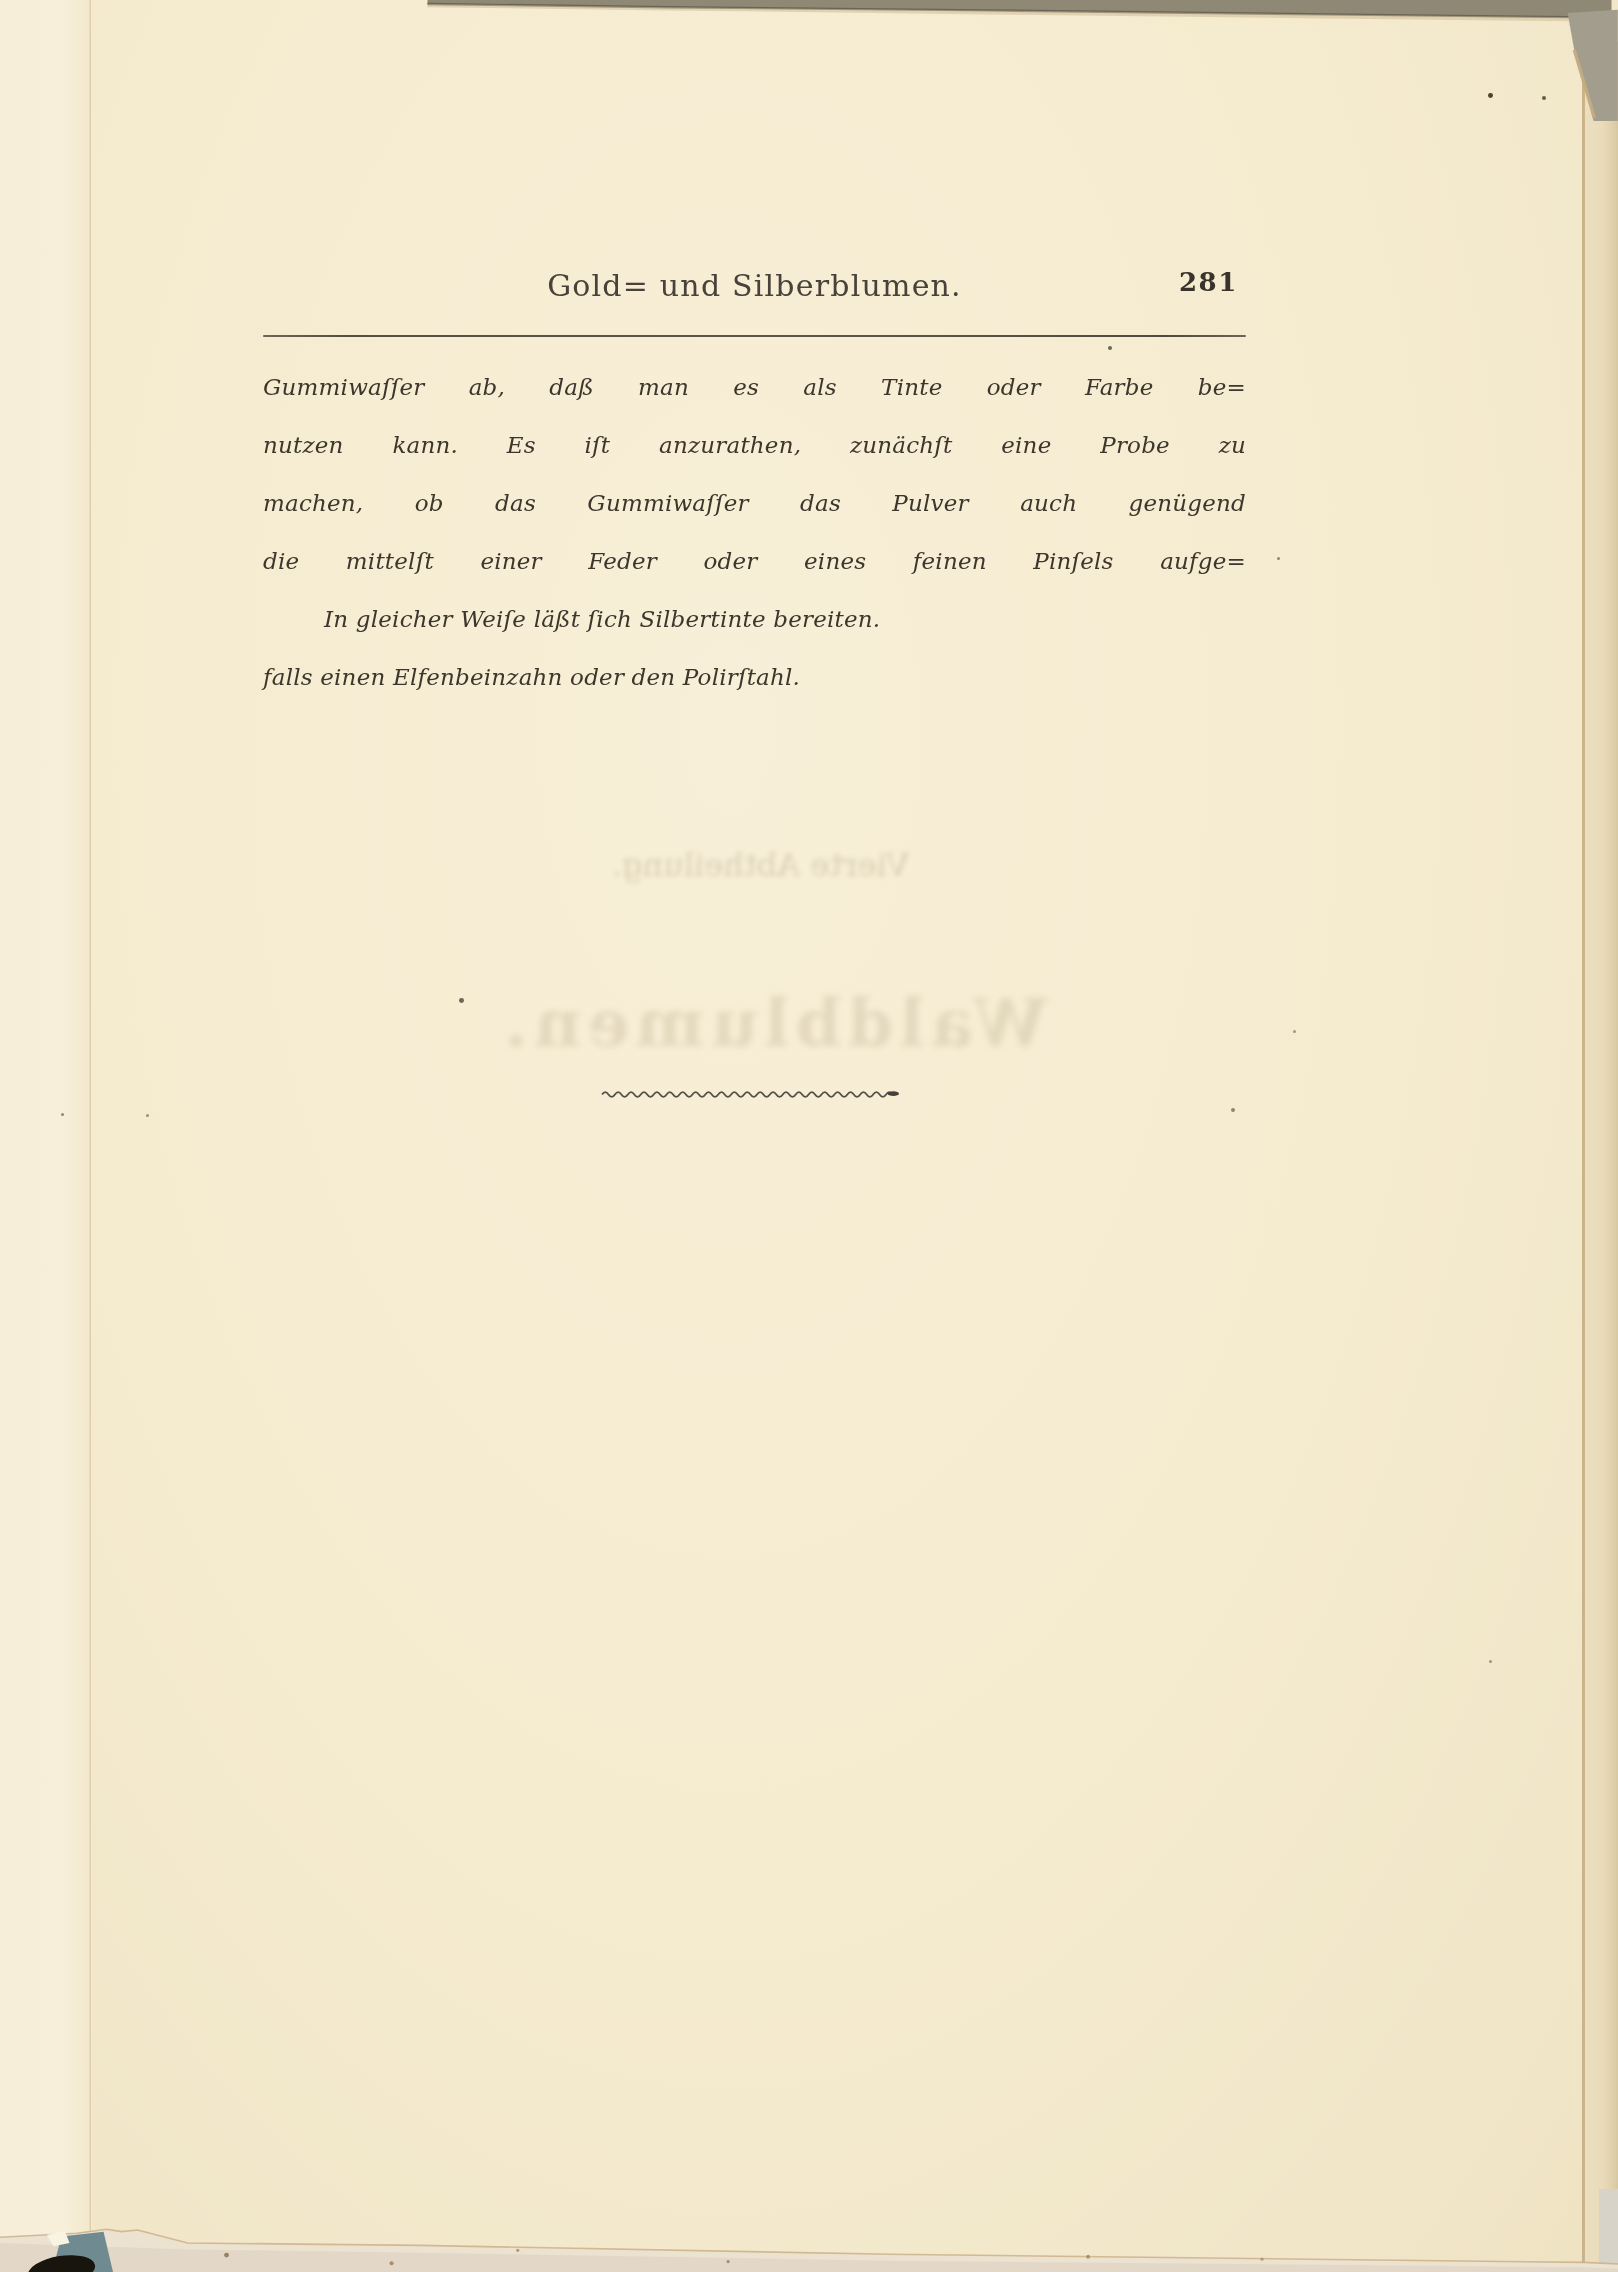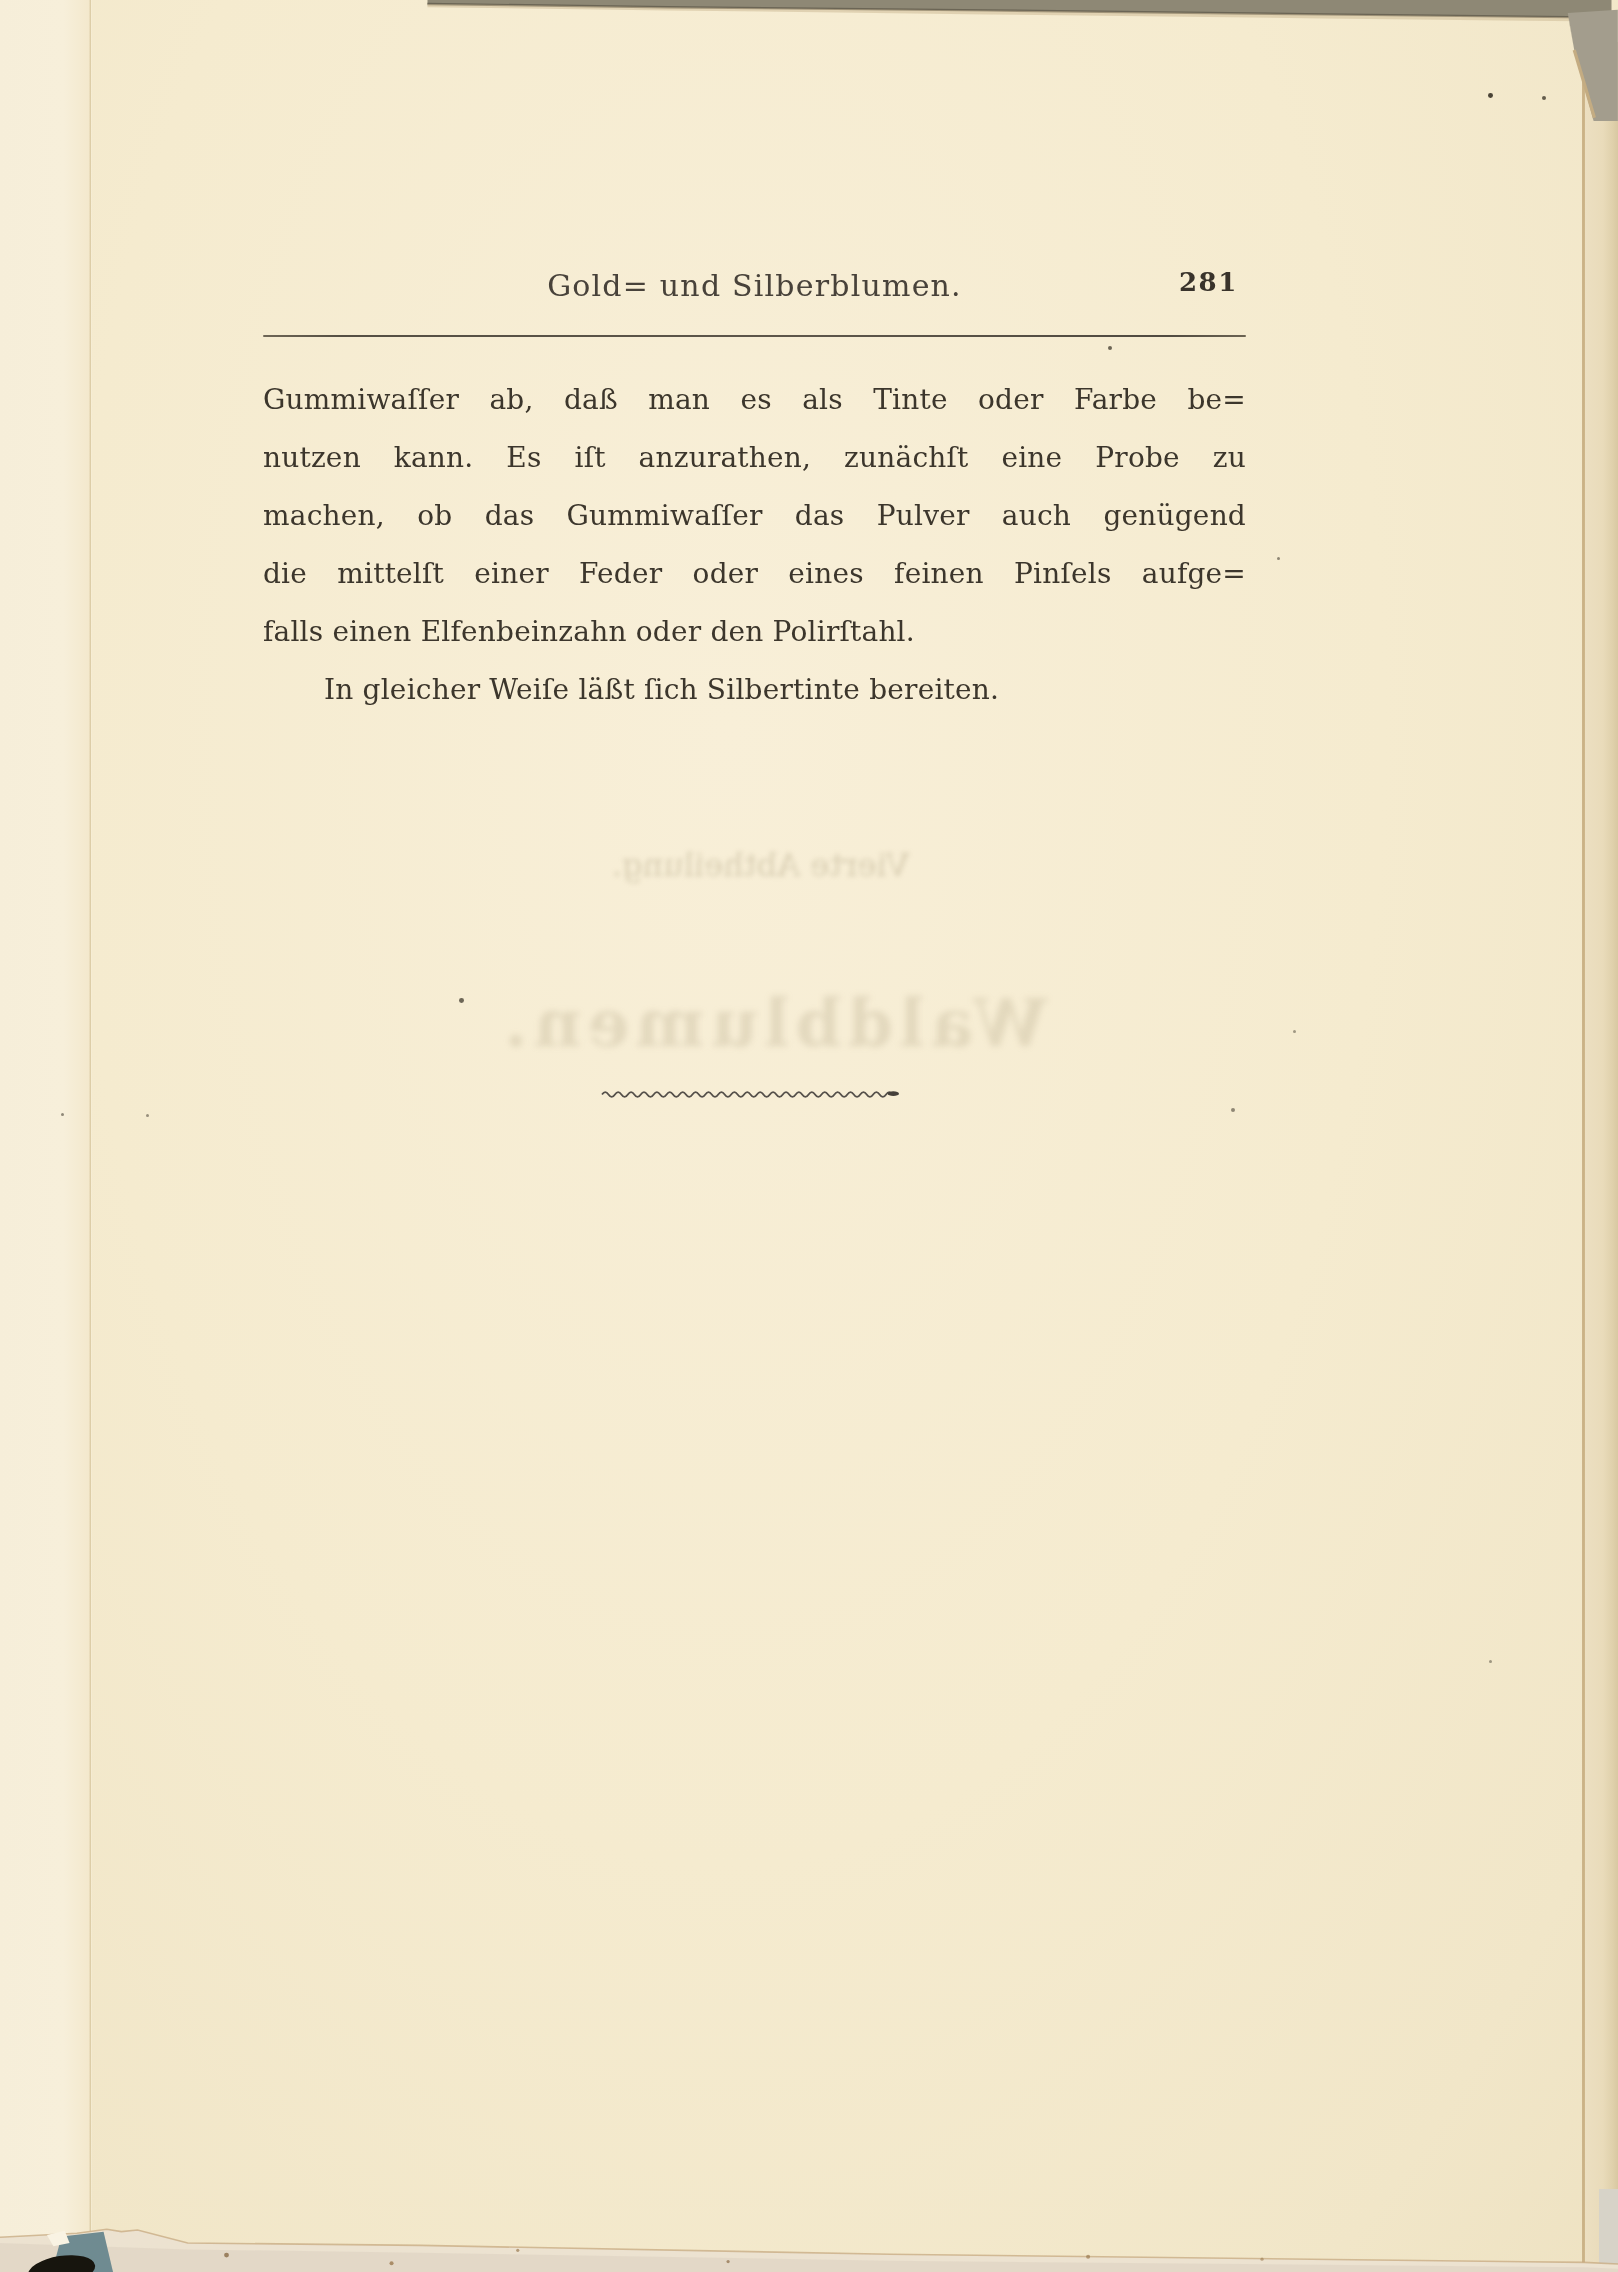--- a/index.html
+++ b/index.html
@@ -18,21 +18,21 @@
   .edge-right-bottom{position:absolute;left:1599px;top:2189px;width:19.4px;height:83px;background:#d7d3c8;}
   
   .header-title{position:absolute;left:263px;top:268px;width:983px;text-align:center;
     font-size:30px;color:#48423a;letter-spacing:1.2px;}
   .page-number{position:absolute;left:1165px;top:267px;width:73px;text-align:right;
     font-size:26px;font-weight:bold;color:#39332b;letter-spacing:1.6px;}
   .rule{position:absolute;left:263px;top:335px;width:983px;height:2.4px;
     background:linear-gradient(to right,#6e6656 0,#554f43 8%,#5d564a 55%,#504a40 92%,#6b6352 100%);
     border-radius:1.6px;}
   
-  .body-text{position:absolute;left:263px;top:371px;width:983px;font-size:28px;color:#3c362c;}
+  .body-text{position:absolute;left:263px;top:358px;width:983px;font-size:23px;color:#3c362c;font-style:italic;}
   .line{height:58px;line-height:58px;text-align:justify;text-align-last:justify;
     white-space:normal;letter-spacing:0.2px;}
   .line.left{text-align:left;text-align-last:left;}
   .line.indent{text-indent:61px;}
   
   .ghost-section{position:absolute;left:534px;top:846px;width:453px;text-align:center;
     font-size:32px;color:rgba(150,137,101,0.30);transform:scaleX(-1);filter:blur(2.4px);}
   .ghost-title{position:absolute;left:469px;top:985px;width:607px;text-align:center;
     font-size:65px;font-weight:bold;letter-spacing:6.5px;color:rgba(148,136,102,0.20);
     transform:scaleX(-1);filter:blur(3.2px);}
@@ -64,22 +64,22 @@
 
   <div class="header-title">Gold= und Silberblumen.</div>
   <div class="page-number">281</div>
   <div class="rule"></div>
 
   <div class="body-text">
     <div class="line">Gummiwaſſer ab, daß man es als Tinte oder Farbe be=</div>
     <div class="line">nutzen kann. Es iſt anzurathen, zunächſt eine Probe zu</div>
     <div class="line">machen, ob das Gummiwaſſer das Pulver auch genügend</div>
     <div class="line">die mittelſt einer Feder oder eines feinen Pinſels aufge=</div>
+    <div class="line left indent">In gleicher Weiſe läßt ſich Silbertinte bereiten.</div>
     <div class="line left">falls einen Elfenbeinzahn oder den Polirſtahl.</div>
-    <div class="line left indent">In gleicher Weiſe läßt ſich Silbertinte bereiten.</div>
   </div>
 
   <div class="ghost-section">Vierte Abtheilung.</div>
   <div class="ghost-title">Waldblumen.</div>
 
   <svg style="left:600px;top:1088px;" width="301" height="11.3" viewBox="0 0 372 14">
     <path d="M2 8 q4 -6 8 0 t8 0 t8 0 t8 0 t8 0 t8 0 t8 0 t8 0 t8 0 t8 0 t8 0 t8 0 t8 0 t8 0 t8 0 t8 0 t8 0 t8 0 t8 0 t8 0 t8 0 t8 0 t8 0 t8 0 t8 0 t8 0 t8 0 t8 0 t8 0 t8 0 t8 0 t8 0 t8 0 t8 0 t8 0 t8 0 t8 0 t8 0 t8 0 t8 0 t8 0 t8 0 t8 0 t8 0 t8 0" fill="none" stroke="#55504a" stroke-width="2.2"></path>
     <ellipse cx="363" cy="7" rx="7" ry="3" fill="#45403a"></ellipse>
   </svg>
 

